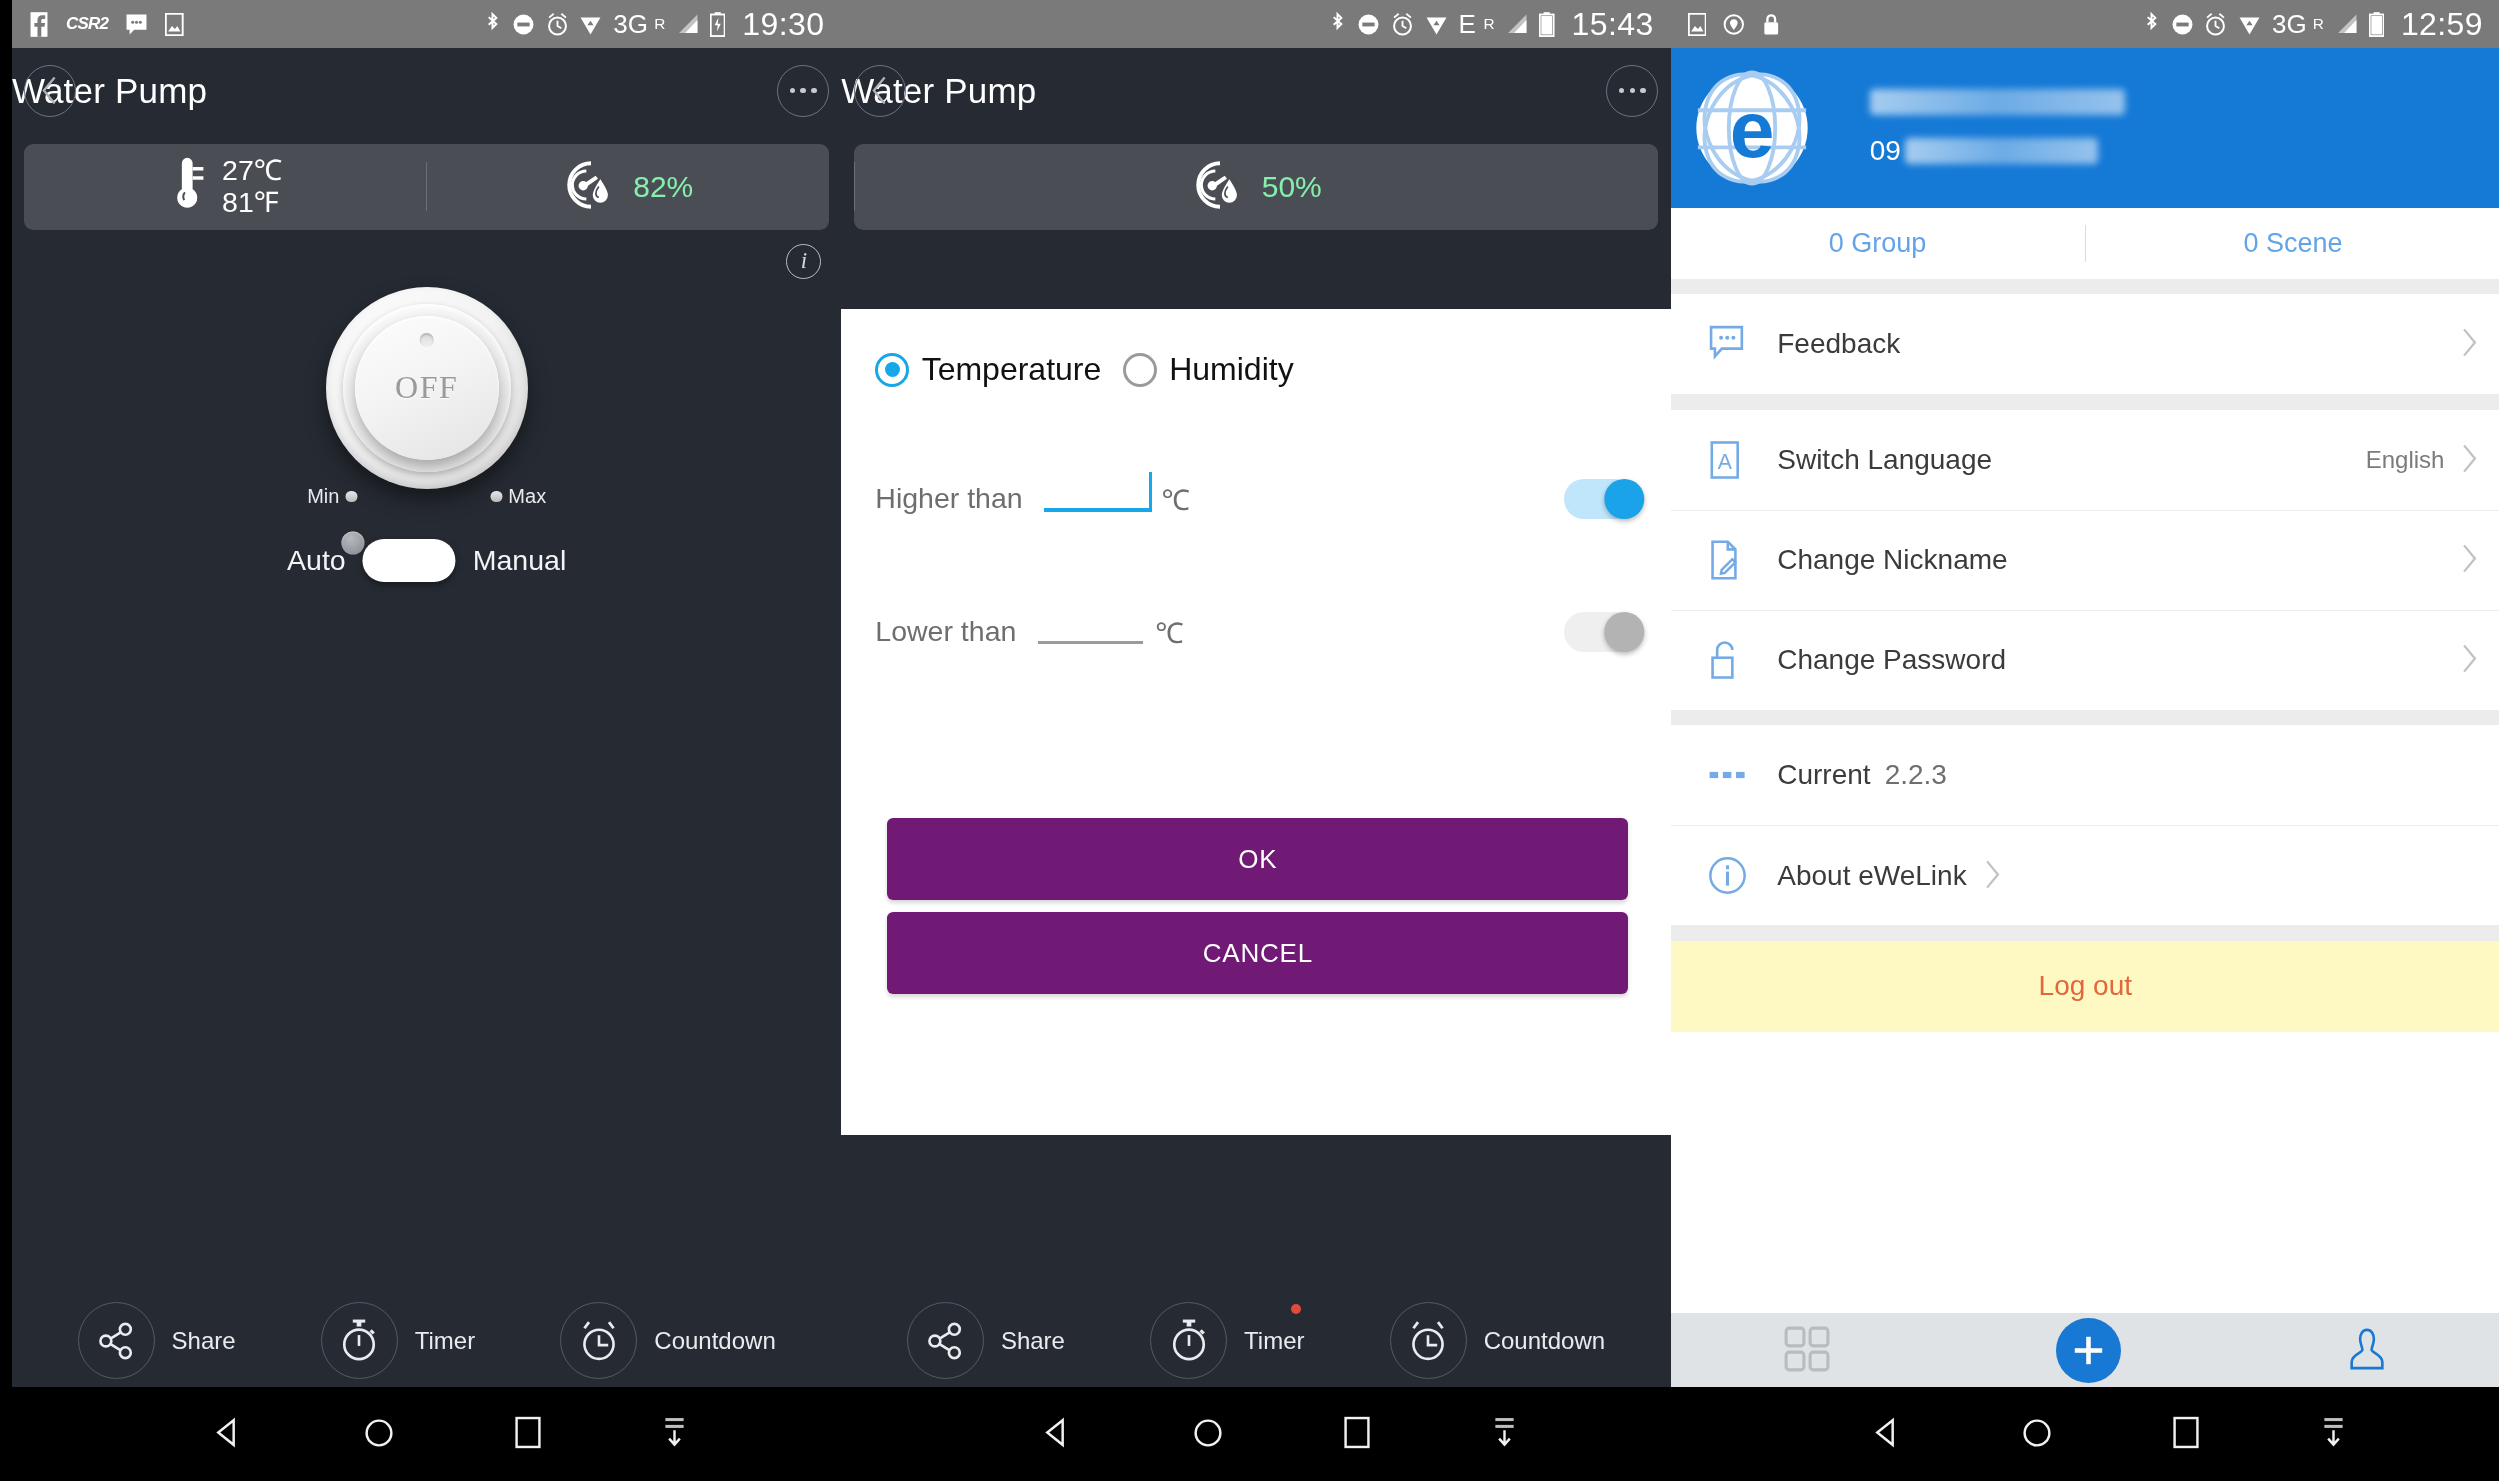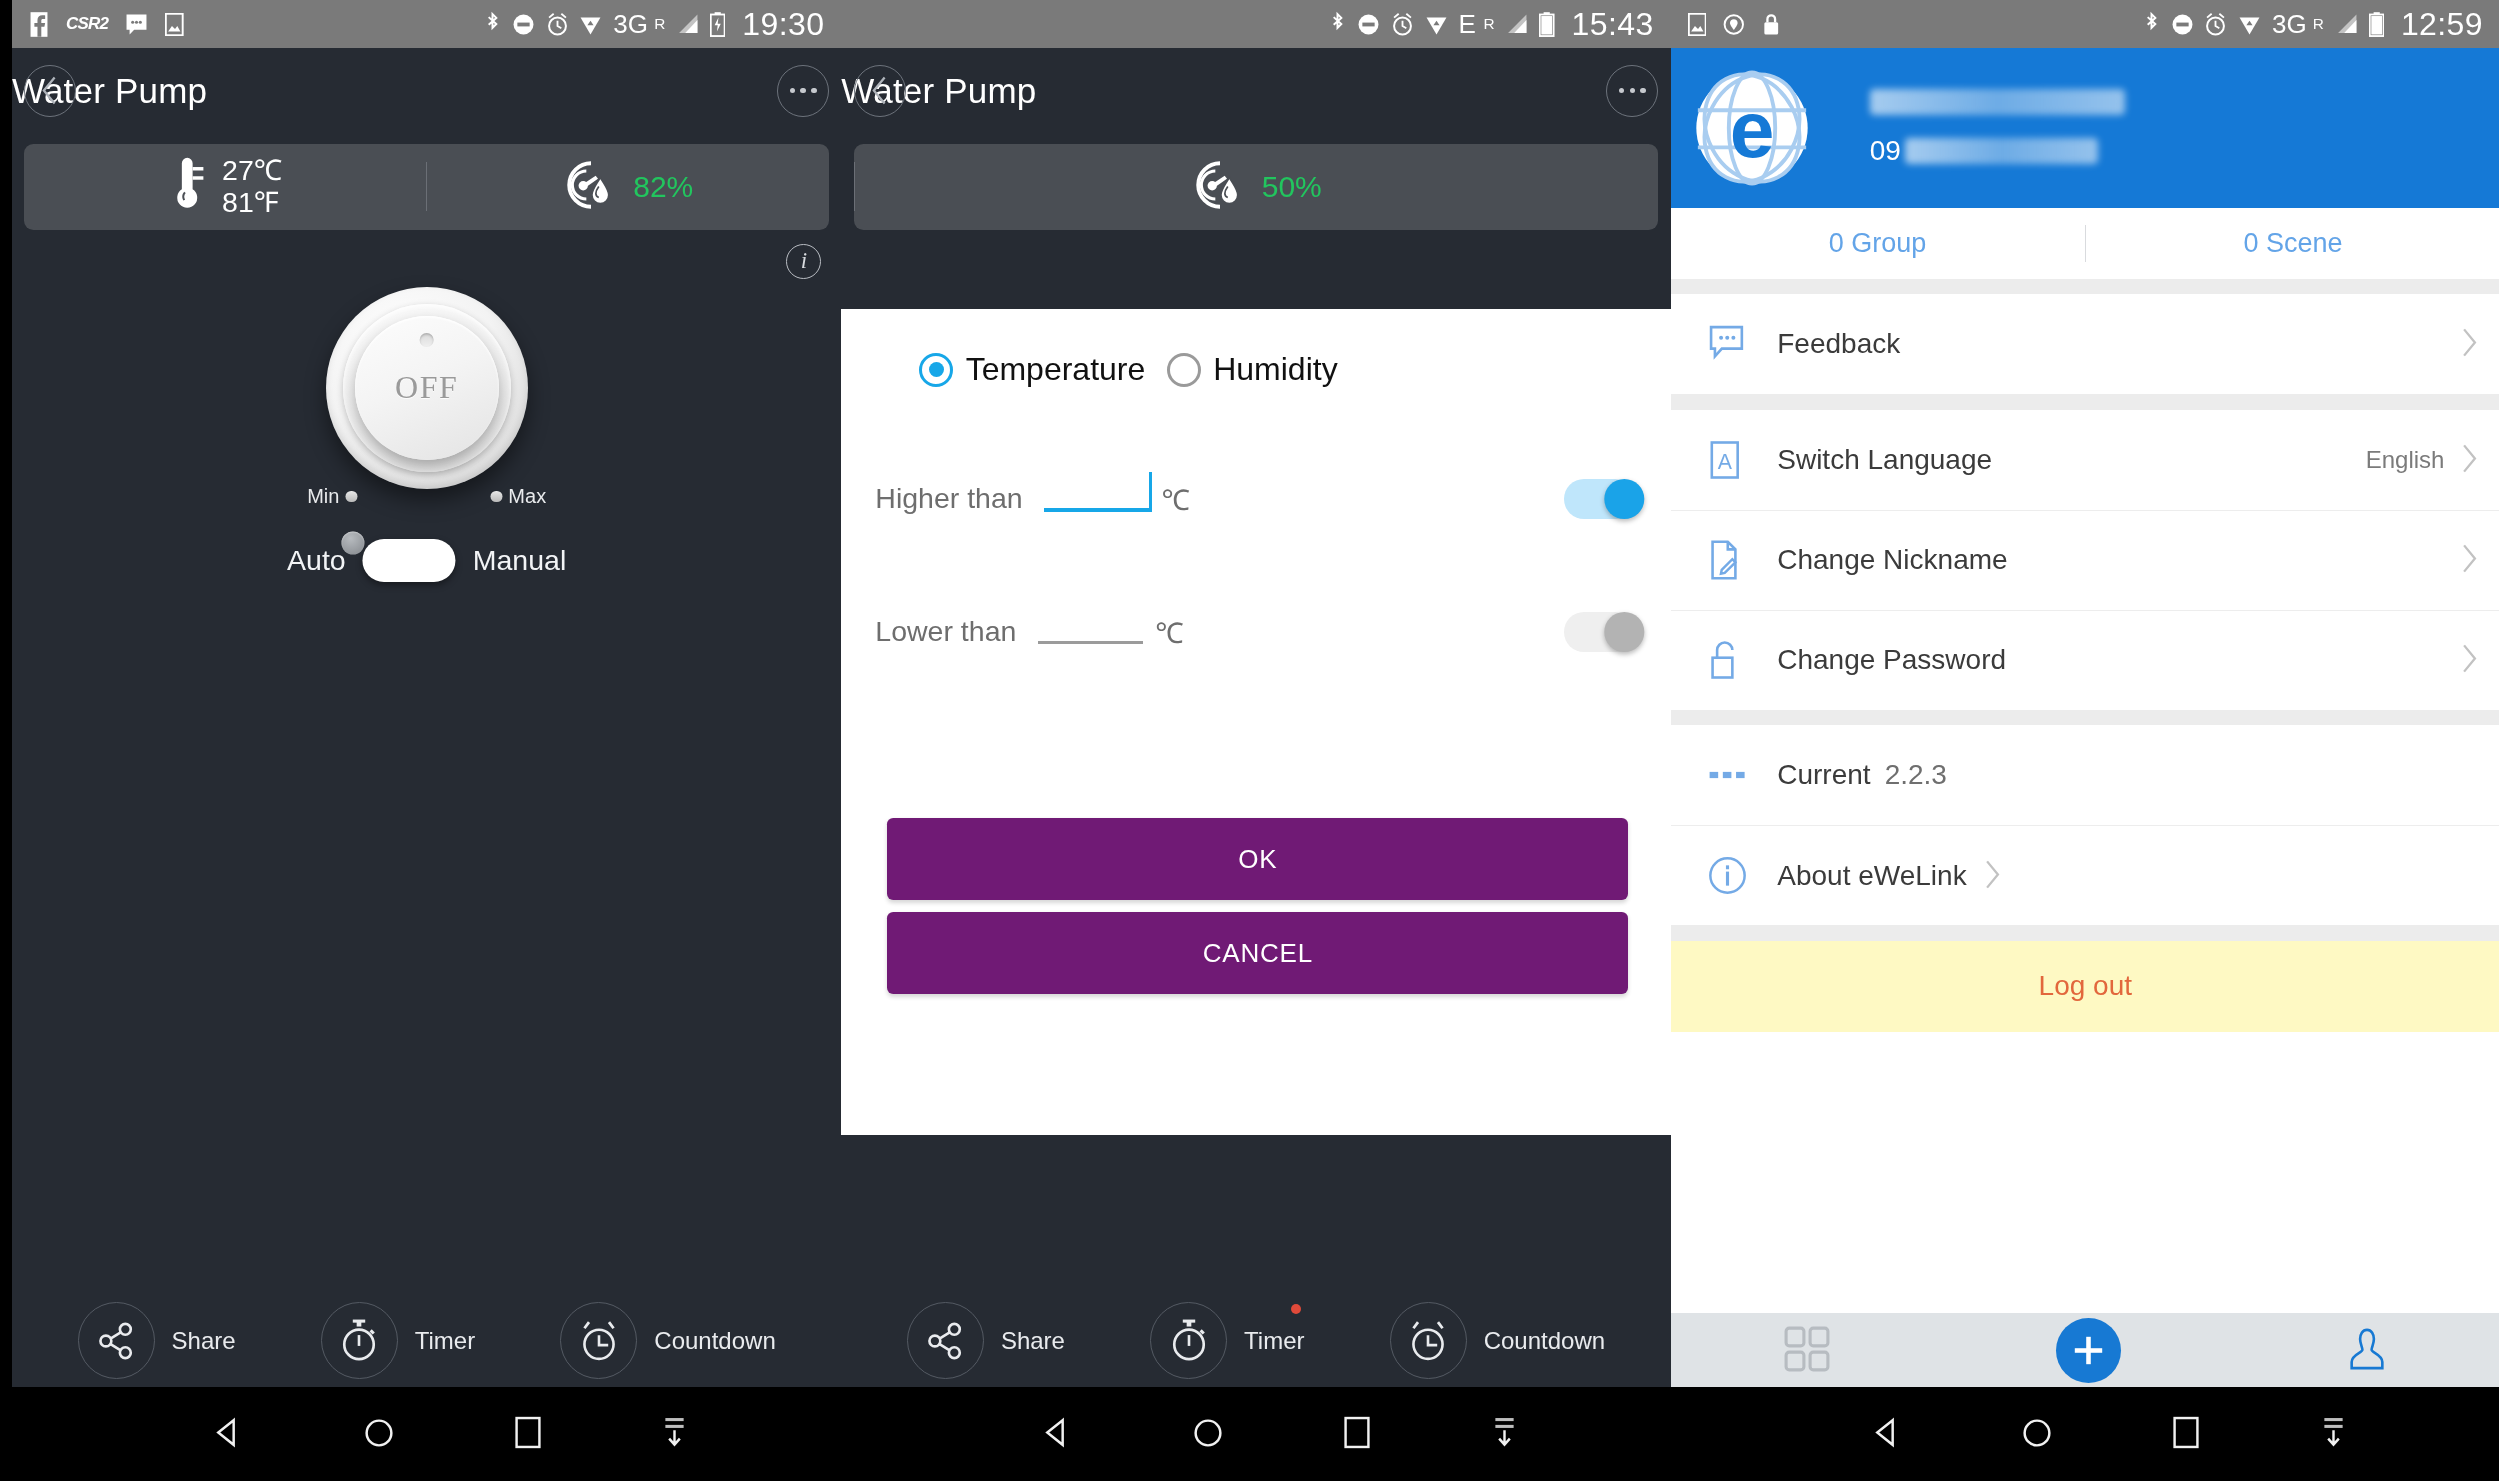--- a/index.html
+++ b/index.html
@@ -47,21 +47,21 @@
   .dots3 i { width: 5.4px; height: 5.4px; border-radius: 50%; background: #c6c9ce; display:block; }
 
   
   .readout {
     margin: 10.8px 12.3px 0 12.3px; height: 86px; background: #4a4e54;
     border-radius: 9.3px; display: flex; align-items: center;
   }
   .ro-cell { flex: 1; display: flex; align-items: center; justify-content: center; gap: 14px; }
   .ro-div { width: 1.5px; height: 49px; background: #6b6f76; }
   .ro-temp-txt { color: #fff; font-size: 28.5px; line-height: 1.12; font-weight: 300; }
-  .ro-hum-txt { color: #22c55e; font-size: 30px; font-weight: 300; }
+  .ro-hum-txt { color: #86efac; font-size: 30px; font-weight: 300; }
 
   
   .knob-area { position: relative; height: 494px; }
   .info-i {
     position: absolute; right: 20px; top: 14px;
     width: 35px; height: 35px; border-radius: 50%;
     border: 1.5px solid #b9bdc3; color: #d7dade;
     font-family: "Liberation Serif", serif; font-style: italic;
     font-size: 23px; display: flex; align-items: center; justify-content: center;
   }
@@ -146,21 +146,21 @@
   .navbar {
     position: absolute; bottom: 0; left: 0; width: 100%;
     height: 94px; background: #000;
     display: flex; align-items: center; justify-content: space-around;
     padding: 0 93px 0 139px;
   }
   .dialog {
     position: absolute; left: 0; top: 309px; width: 833px; height: 826px;
     background: #ffffff; z-index: 30;
   }
-  .radio-row { display: flex; align-items: center; padding: 42px 0 0 34px; gap: 21.6px; margin-left: 44px; }
+  .radio-row { display: flex; align-items: center; padding: 42px 0 0 34px; gap: 21.6px; }
   .radio-item { display: flex; align-items: center; gap: 12.3px; }
   .radio {
     width: 34px; height: 34px; border-radius: 50%;
     border: 3.9px solid #9a9a9a; display:flex; align-items:center; justify-content:center;
   }
   .radio.on { border-color: #17a7e8; }
   .radio.on::after { content:''; width: 15.4px; height: 15.4px; border-radius: 50%; background: #17a7e8; }
   .radio-lab { font-size: 32px; color: #111; font-weight: 300; }
 
   .cond-row {

